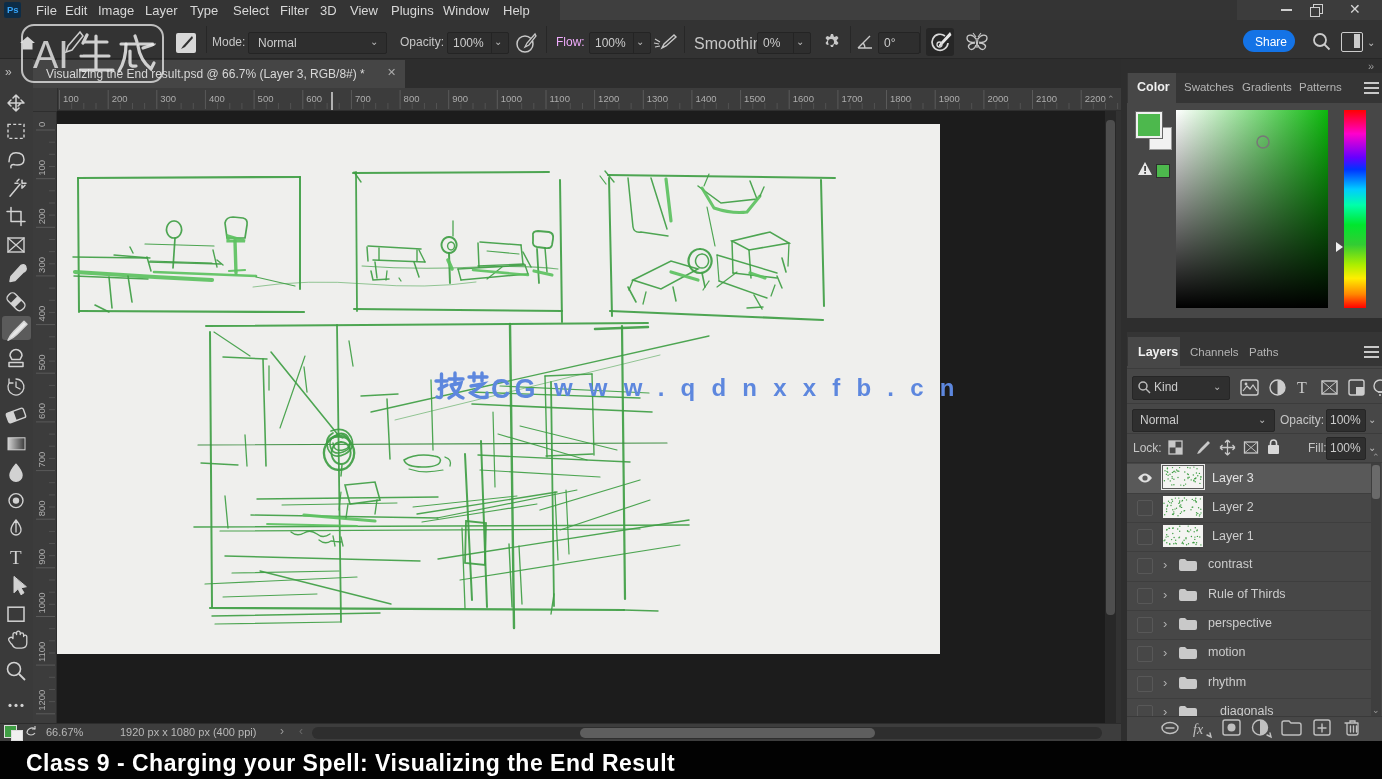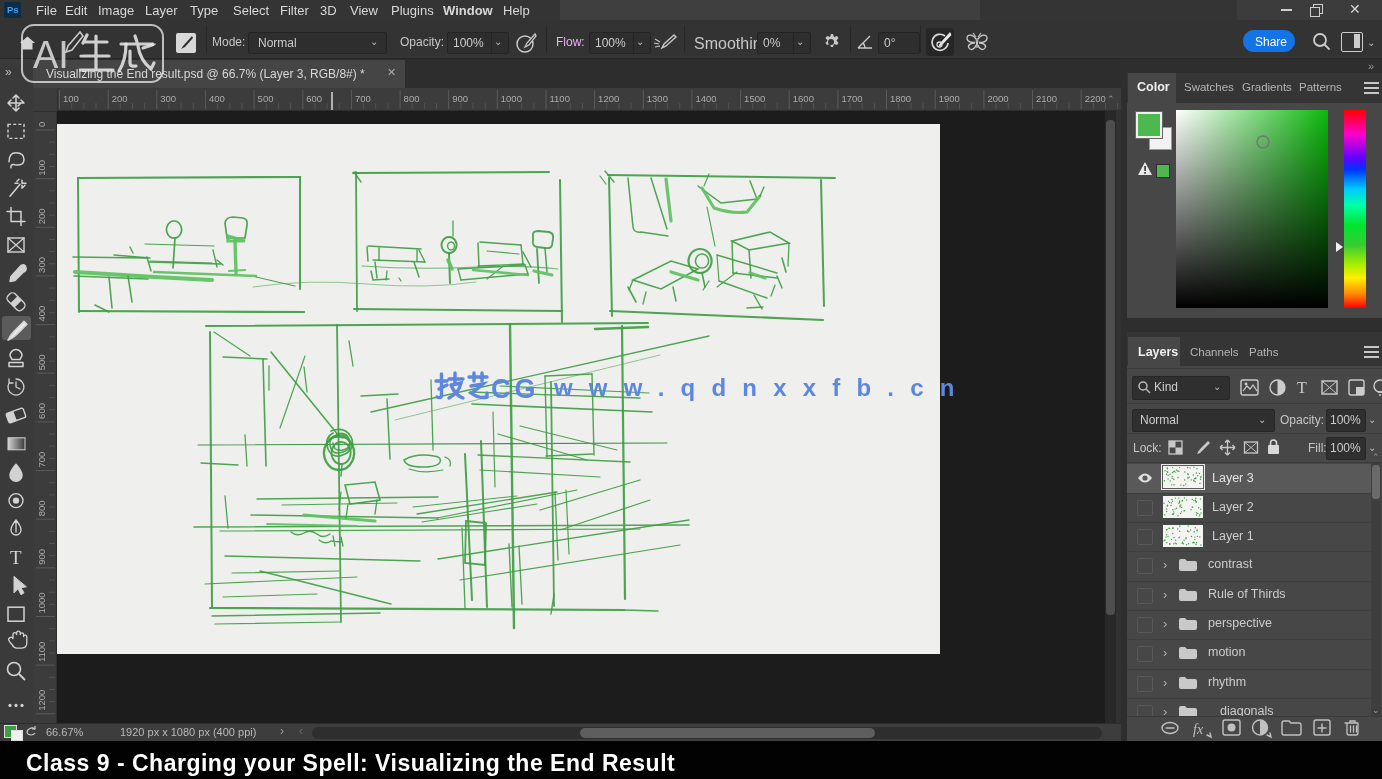--- a/index.html
+++ b/index.html
@@ -18,21 +18,21 @@
 <div class="abs" style="left:36px;top:3px;font-size:13px;color:#d8d8d8;font-weight:normal;white-space:nowrap;">File</div>
 <div class="abs" style="left:65px;top:3px;font-size:13px;color:#d8d8d8;font-weight:normal;white-space:nowrap;">Edit</div>
 <div class="abs" style="left:98px;top:3px;font-size:13px;color:#d8d8d8;font-weight:normal;white-space:nowrap;">Image</div>
 <div class="abs" style="left:145px;top:3px;font-size:13px;color:#d8d8d8;font-weight:normal;white-space:nowrap;">Layer</div>
 <div class="abs" style="left:190px;top:3px;font-size:13px;color:#d8d8d8;font-weight:normal;white-space:nowrap;text-align:center;">Type</div>
 <div class="abs" style="left:233px;top:3px;font-size:13px;color:#d8d8d8;font-weight:normal;white-space:nowrap;">Select</div>
 <div class="abs" style="left:280px;top:3px;font-size:13px;color:#d8d8d8;font-weight:normal;white-space:nowrap;">Filter</div>
 <div class="abs" style="left:320px;top:3px;font-size:13px;color:#d8d8d8;font-weight:normal;white-space:nowrap;">3D</div>
 <div class="abs" style="left:350px;top:3px;font-size:13px;color:#d8d8d8;font-weight:normal;white-space:nowrap;">View</div>
 <div class="abs" style="left:391px;top:3px;font-size:13px;color:#d8d8d8;font-weight:normal;white-space:nowrap;">Plugins</div>
-<div class="abs" style="left:443px;top:3px;font-size:13px;color:#d8d8d8;font-weight:bold;white-space:nowrap;">Window</div>
+<div class="abs" style="left:443px;top:3px;font-size:13px;color:#d8d8d8;font-weight:normal;white-space:nowrap;">Window</div>
 <div class="abs" style="left:503px;top:3px;font-size:13px;color:#d8d8d8;font-weight:normal;white-space:nowrap;">Help</div>
 <div class="abs" style="left:1281px;top:9px;width:11px;height:2px;background:#cfcfcf;"></div>
 <div class="abs" style="left:1313px;top:4px;width:8px;height:8px;border:1px solid #cfcfcf;"></div>
 <div class="abs" style="left:1310px;top:7px;width:8px;height:8px;border:1px solid #cfcfcf;background:#3c3c3c;"></div>
 <div class="abs" style="left:1349px;top:1px;font-size:14px;color:#d5d5d5;font-weight:normal;white-space:nowrap;">✕</div>
 <div class="abs" style="left:0;top:20px;width:1382px;height:38px;background:#333333;border-bottom:1px solid #272727;"></div>
 <svg class="abs" style="left:19px;top:35px;" width="17" height="16" viewBox="0 0 17 16">
       <path d="M1 8 L8.5 1.5 L16 8 L13.5 8 L13.5 14.5 L3.5 14.5 L3.5 8 Z M7 14.5 V9.5 H10 V14.5" fill="#d5d5d5"></path>
     </svg>
 <svg class="abs" style="left:58px;top:30px;" width="30" height="26" viewBox="0 0 30 26">

